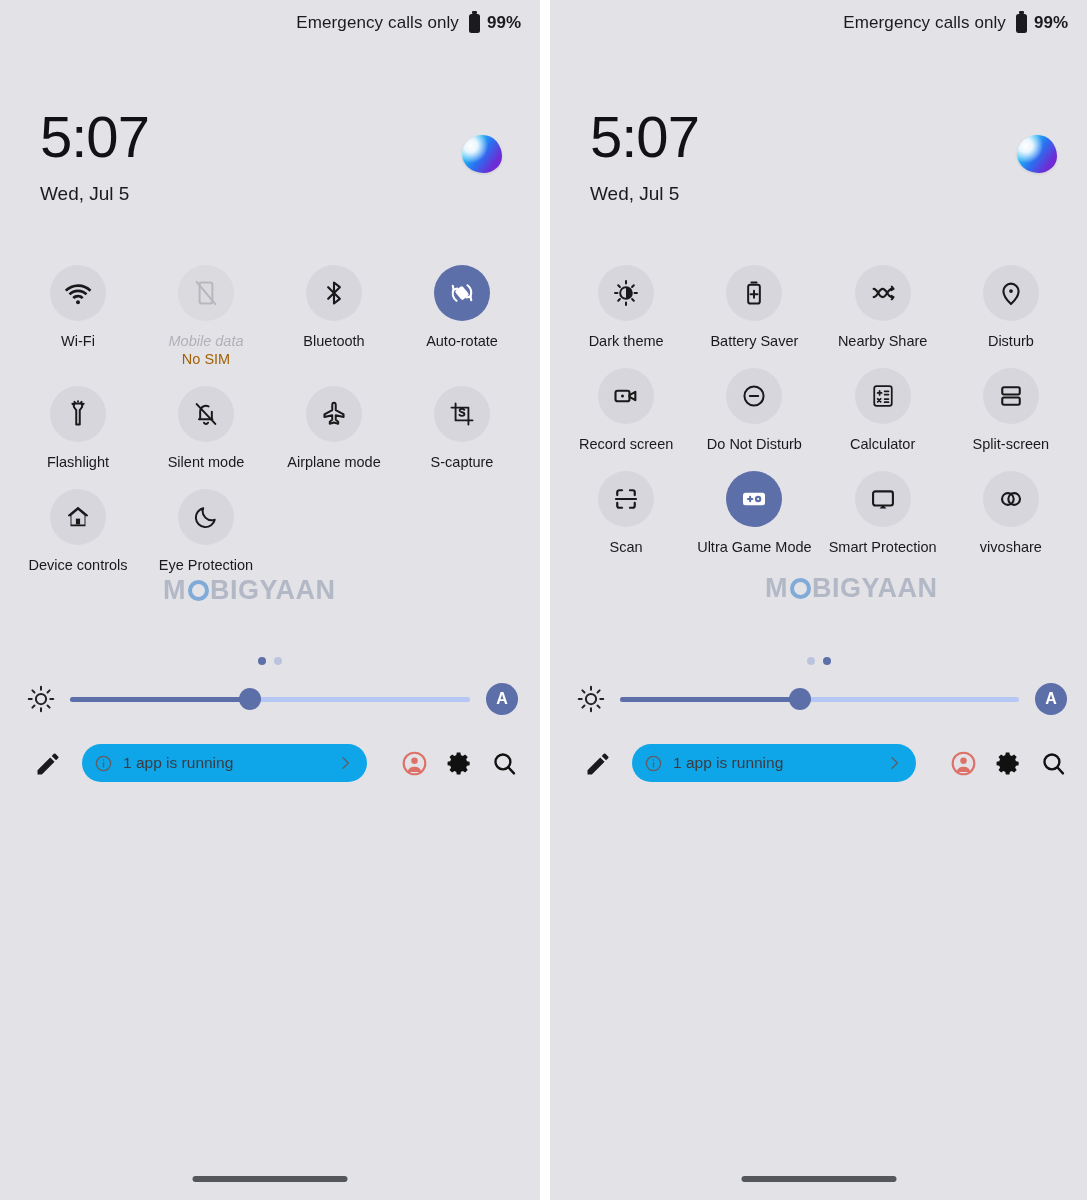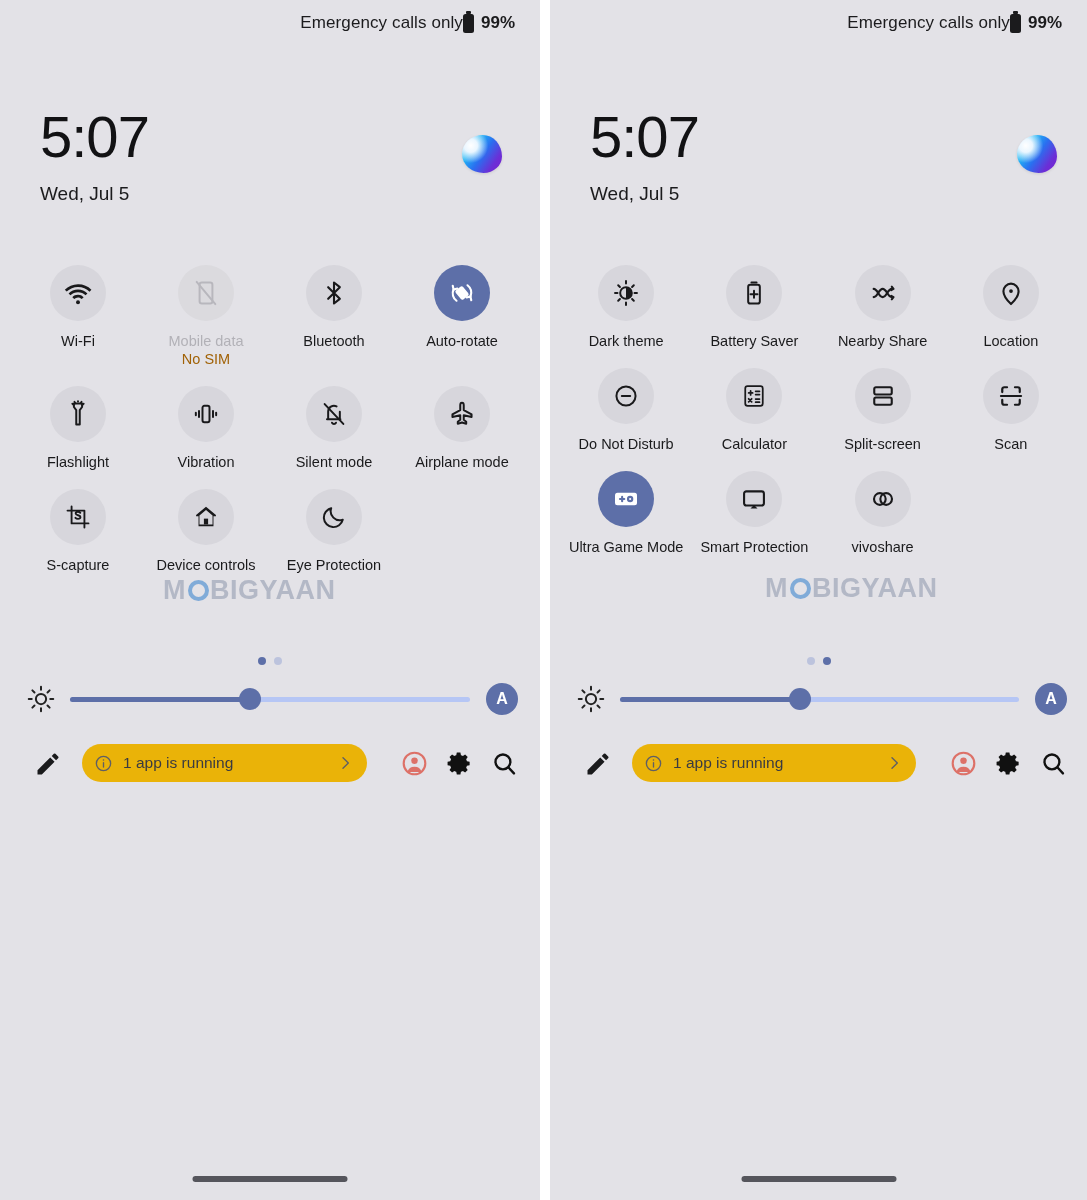--- a/index.html
+++ b/index.html
@@ -16,24 +16,25 @@
     height: 1200px;
     background: #e3e2e7;
     overflow: hidden;
   }
   .panel.left  { width: 540px; }
   .gap { width: 10px; height: 1200px; background:#ffffff; }
   .panel.right { width: 537px; }
 
   
   .statusbar {
-    position: absolute; top: 0; left: 0; right: 11px;
+    position: absolute; top: 0; left: 0; right: 5px;
     height: 46px;
     display: flex; align-items: center; justify-content: flex-end;
     padding-right: 14px;
+    gap: 10px;
   }
   .status-text { font-size: 17px; color: #1b1b1d; letter-spacing: .1px; }
   .batt-wrap { display:flex; align-items:center; gap:7px; }
   .batt {
     width: 11px; height: 19px;
     border-radius: 2.5px;
     background: #1b1b1d;
     position: relative;
   }
   .batt::before {
@@ -80,21 +81,21 @@
   .tile.disabled .tile-circle { background:#dbdade; color:#b8b7bd; }
   .tile-label {
     margin-top: 11px;
     font-size: 14.5px;
     color:#1a1a1c;
     text-align:center;
     line-height: 1.25;
     white-space: nowrap;
   }
   .tile-sub { font-size: 14.5px; color:#a16207; text-align:center; line-height:1.25; }
-  .tile.disabled .tile-label { color:#b2b1b7; }
+  .tile.disabled .tile-label { color:#b2b1b7;font-style:italic; }
 
   .tile-circle svg { display:block; }
 
   
   .dots {
     position:absolute; top: 657px; left:0; right:0;
     display:flex; justify-content:center; gap:8px;
   }
   .dot { width:8px; height:8px; border-radius:50%; background:#bcc3dd; }
   .dot.on { background:#5d6fa8; }
@@ -136,21 +137,21 @@
     display:flex; align-items:center;
   }
   .panel.left  .footer { padding: 0 22px 0 34px; }
   .panel.right .footer { padding: 0 20px 0 34px; }
   .pencil { width:26px; height:26px; flex:0 0 26px; color:#1a1a1c; }
   .running-pill {
     flex: 1 1 auto;
     margin: 0 16px 0 22px;
     height: 38px;
     border-radius: 19px;
-    background:#eab308;
+    background:#0ea5e9;
     display:flex; align-items:center;
     padding: 0 14px 0 12px;
     gap: 10px;
   }
   .info-ico { width:19px; height:19px; flex:0 0 19px; color:#5f5f65; }
   .running-text { flex:1 1 auto; font-size:15.5px; color:#3b3b41; }
   .chev { width:16px; height:16px; flex:0 0 16px; color:#5f5f65; }
   .foot-ico { width:27px; height:27px; flex:0 0 27px; margin-left: 18px; color:#111; }
   .foot-ico.profile { color:#dd7168; }
 
@@ -240,32 +241,20 @@
         </div>
         <div class="tile">
           <span class="tile-circle">
             <svg viewBox="0 0 24 24" width="28" height="28" fill="none" stroke="currentColor" stroke-width="1.7" stroke-linecap="round" stroke-linejoin="round">
               <path d="M8.5 3h7v3l-2 2.6V21h-3V8.6L8.5 6V3z"></path>
               <line x1="12" y1="1" x2="12" y2="1.2"></line>
               <path d="M9 1.6l.6 1.1M15 1.6l-.6 1.1M7.2 3.2l1 .9M16.8 3.2l-1 .9"></path>
             </svg>
           </span>
           <span class="tile-label">Flashlight</span>
-        </div>
-        <div class="tile">
-          <span class="tile-circle">
-            <svg viewBox="0 0 24 24" width="28" height="28" fill="none" stroke="currentColor" stroke-width="1.7" stroke-linecap="round" stroke-linejoin="round">
-              <rect x="9" y="5" width="6" height="14" rx="1.6"></rect>
-              <line x1="6" y1="9.5" x2="6" y2="14.5"></line>
-              <line x1="3.3" y1="11" x2="3.3" y2="13"></line>
-              <line x1="18" y1="9.5" x2="18" y2="14.5"></line>
-              <line x1="20.7" y1="11" x2="20.7" y2="13"></line>
-            </svg>
-          </span>
-          <span class="tile-label">Vibration</span>
         </div>
         <div class="tile">
           <span class="tile-circle">
             <svg viewBox="0 0 24 24" width="28" height="28" fill="none" stroke="currentColor" stroke-width="1.7" stroke-linecap="round" stroke-linejoin="round">
               <path d="M6 16.5h11.5M7 16.5V10a5 5 0 0 1 7.2-4.5M17 10v6.5"></path>
               <path d="M10.3 19.5a1.9 1.9 0 0 0 3.4 0"></path>
               <line x1="4" y1="3.5" x2="20" y2="20.5"></line>
             </svg>
           </span>
           <span class="tile-label">Silent mode</span>
@@ -403,21 +392,31 @@
           </span>
           <span class="tile-label">Nearby Share</span>
         </div>
         <div class="tile">
           <span class="tile-circle">
             <svg viewBox="0 0 24 24" width="28" height="28" fill="none" stroke="currentColor" stroke-width="1.8" stroke-linecap="round" stroke-linejoin="round">
               <path d="M12 21.5s6.5-6.2 6.5-11A6.5 6.5 0 0 0 5.5 10.5c0 4.8 6.5 11 6.5 11z"></path>
               <circle cx="12" cy="10.3" r="1.6" fill="currentColor" stroke="none"></circle>
             </svg>
           </span>
-          <span class="tile-label">Location</span>
+          <span class="tile-label">Disturb</span>
+        </div>
+        <div class="tile">
+          <span class="tile-circle">
+            <svg viewBox="0 0 24 24" width="28" height="28" fill="none" stroke="currentColor" stroke-width="1.8" stroke-linecap="round" stroke-linejoin="round">
+              <rect x="3" y="7.5" width="12" height="9" rx="1.8"></rect>
+              <path d="M15 11.2l5-2.8v7.2l-5-2.8z"></path>
+              <circle cx="9" cy="12" r="1.3" fill="currentColor" stroke="none"></circle>
+            </svg>
+          </span>
+          <span class="tile-label">Record screen</span>
         </div>
         <div class="tile">
           <span class="tile-circle">
             <svg viewBox="0 0 24 24" width="28" height="28" fill="none" stroke="currentColor" stroke-width="1.7" stroke-linecap="round" stroke-linejoin="round">
               <circle cx="12" cy="12" r="8.2"></circle>
               <line x1="8.4" y1="12" x2="15.6" y2="12"></line>
             </svg>
           </span>
           <span class="tile-label">Do Not Disturb</span>
         </div>

